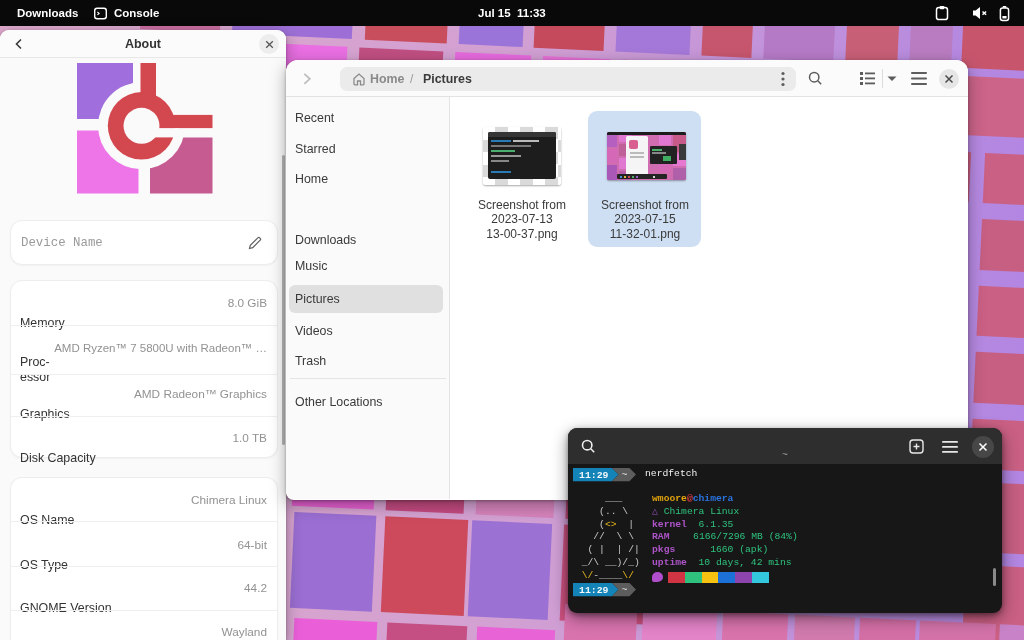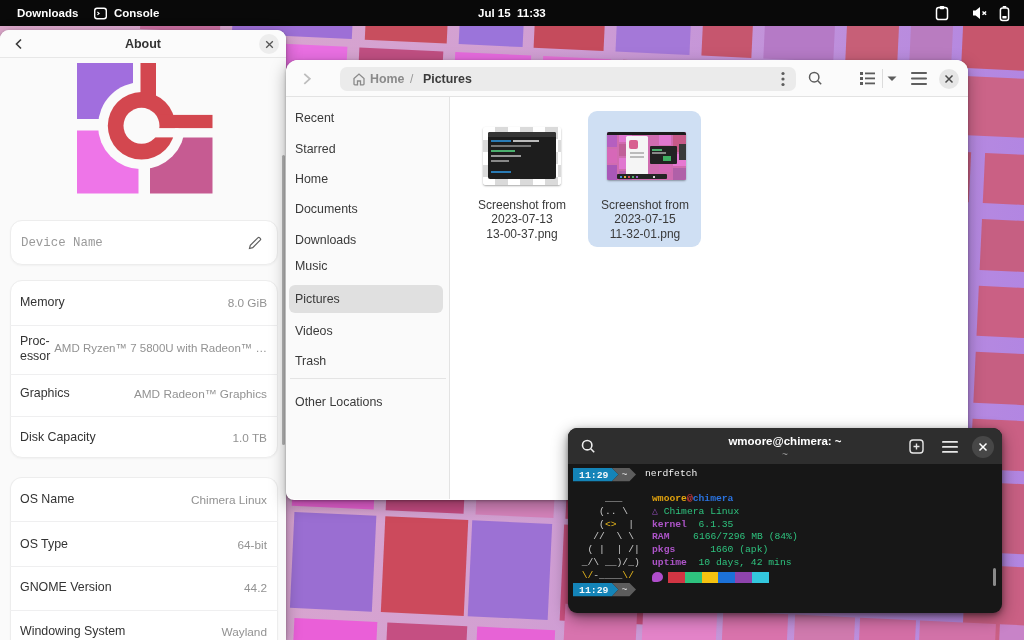--- a/index.html
+++ b/index.html
@@ -13,21 +13,21 @@
   
   #topbar { position:absolute; left:0; top:0; width:1024px; height:26px; background:#090909; color:#fff; font-size:11.5px; font-weight:700; }
   #topbar .it { position:absolute; top:0; height:26px; display:flex; align-items:center; }
 
   
   #about { position:absolute; left:0; top:30px; width:286px; height:610px; background:#fafafa; border-radius:9px 9px 0 0; box-shadow:0 5px 16px rgba(0,0,0,.32), 0 1px 3px rgba(0,0,0,.28); }
   #about .hdr { position:absolute; left:0; top:0; width:100%; height:28px; background:#fbfbfb; border-radius:9px 9px 0 0; border-bottom:1px solid #e7e7e7; }
   #about .title { position:absolute; left:0; right:0; top:7px; text-align:center; font-size:12.5px; font-weight:700; color:#333; }
   .card { position:absolute; background:#fff; border:1px solid #ededed; border-radius:12px; box-shadow:0 1px 2px rgba(0,0,0,.04); }
   .row { position:absolute; left:0; width:100%; }
-  .row .lab { position:absolute; left:20px; font-size:12.4px; color:#333; }
+  .row .lab { position:absolute; left:20px; font-size:12.4px; color:#333;margin-top:21px; }
   .row .val { position:absolute; right:19px; font-size:11.8px; color:#929292; text-align:right; }
   .sep { position:absolute; left:0; width:100%; height:1px; background:#efeff0; }
 
   
   #files { position:absolute; left:286px; top:60px; width:682px; height:440px; background:#fff; border-radius:12px 12px 8px 8px; box-shadow:0 5px 16px rgba(0,0,0,.34), 0 1px 3px rgba(0,0,0,.3); }
   #files .hdr { position:absolute; left:0; top:0; width:100%; height:37px; background:#fbfbfb; border-radius:12px 12px 0 0; border-bottom:1px solid #e3e3e3; }
   #files .side { position:absolute; left:0; top:37px; width:164px; height:402px; background:#fafafa; border-right:1px solid #e3e3e3; border-radius:0 0 0 8px; }
   .srow { position:absolute; left:3px; width:154px; height:28px; border-radius:6px; font-size:12.4px; color:#3a3a3a; display:flex; align-items:center; padding-left:6px; }
 
   
@@ -258,21 +258,20 @@
     </svg>
   <div class="abs" style="left:653px; top:9px; width:20px; height:20px; border-radius:50%; background:#e6e6e6;">
     <svg class="abs" style="left:5px; top:5px;" width="10" height="10" viewBox="0 0 10 10">
         <path d="M1.5 1.5l7 7M8.5 1.5l-7 7" stroke="#4a4a4a" stroke-width="1.5"></path>
       </svg>
   </div>
   <div class="side"></div>
   <div class="srow" style="top:74.5px;">Starred</div>
   <div class="srow" style="top:44px;">Recent</div>
   <div class="srow" style="top:105px;">Home</div>
-  <div class="srow" style="top:135px;">Documents</div>
   <div class="srow" style="top:165.5px;">Downloads</div>
   <div class="srow" style="top:192px;">Music</div>
   <div class="srow" style="top:225px; background:#e0e0e0;">Pictures</div>
   <div class="srow" style="top:256.5px;">Videos</div>
   <div class="srow" style="top:287px;">Trash</div>
   <div class="abs" style="left:4px; top:318px; width:156px; height:1px; background:#e4e4e4;"></div>
   <div class="srow" style="top:328px;">Other Locations</div>
 
   <div class="abs" style="left:197px; top:67px; width:78px; height:58px; border-radius:3px; box-shadow:0 1px 2px rgba(0,0,0,.35);
       background:repeating-conic-gradient(#dadada 0% 25%, #ffffff 0% 50%) 0 0/25px 25px;"></div>
@@ -328,21 +327,20 @@
   </div>
   <div class="abs" style="left:304px; top:138px; width:110px; text-align:center; font-size:12px; line-height:14.4px; color:#3a3a3a;">Screenshot from<br>2023-07-15<br>11-32-01.png</div>
 </div>
 
 <div id="term">
   <div class="hdr"></div>
   <svg class="abs" style="left:13px; top:11px;" width="15" height="15" viewBox="0 0 15 15">
       <circle cx="6.2" cy="6.2" r="4.7" fill="none" stroke="#ededed" stroke-width="1.6"></circle>
       <path d="M9.8 9.8l3.4 3.4" stroke="#ededed" stroke-width="1.6"></path>
     </svg>
-  <div class="abs" style="left:0; right:0; top:7px; text-align:center; font-size:11.5px; font-weight:700; color:#fff;">wmoore@chimera: ~</div>
   <div class="abs" style="left:0; right:0; top:21px; text-align:center; font-size:10px; color:#9a9a9a;">~</div>
   <svg class="abs" style="left:341px; top:11px;" width="15" height="15" viewBox="0 0 15 15">
       <rect x="1" y="1" width="13" height="13" rx="3" fill="none" stroke="#e8e8e8" stroke-width="1.4"></rect>
       <path d="M7.5 4.5v6M4.5 7.5h6" stroke="#e8e8e8" stroke-width="1.4"></path>
     </svg>
   <svg class="abs" style="left:374px; top:13px;" width="16" height="12" viewBox="0 0 16 12">
       <g fill="#e8e8e8">
         <rect x="0" y="0" width="16" height="1.8" rx="0.9"></rect>
         <rect x="0" y="5" width="16" height="1.8" rx="0.9"></rect>
         <rect x="0" y="10" width="16" height="1.8" rx="0.9"></rect>

